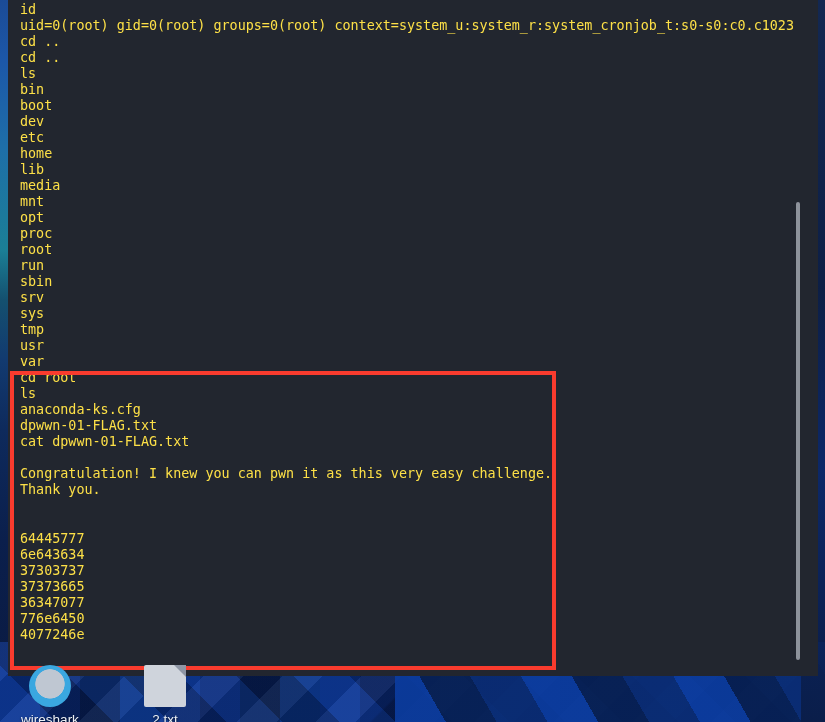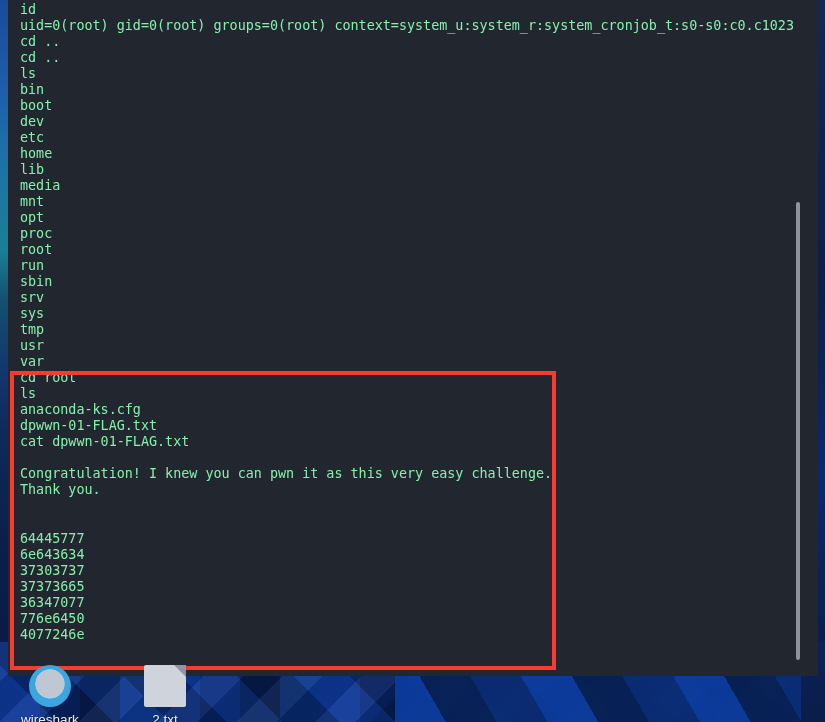--- a/index.html
+++ b/index.html
@@ -224,21 +224,21 @@
   .terminal {
     position: absolute;
     left: 8px; top: 0;
     width: 810px; height: 676px;
     background: #22262f;
   }
   .term-body {
     position: absolute;
     left: 12px; top: 2px;
     width: 780px;
-    color: #86efac;
+    color: #fde047;
     font-family: "DejaVu Sans Mono", "Liberation Mono", monospace;
     font-size: 13.4px;
     line-height: 16.02px;
     white-space: pre;
   }
   .term-scrollbar {
     position: absolute;
     right: 18px; top: 202px;
     width: 4px; height: 458px;
     background: #8d929b;

